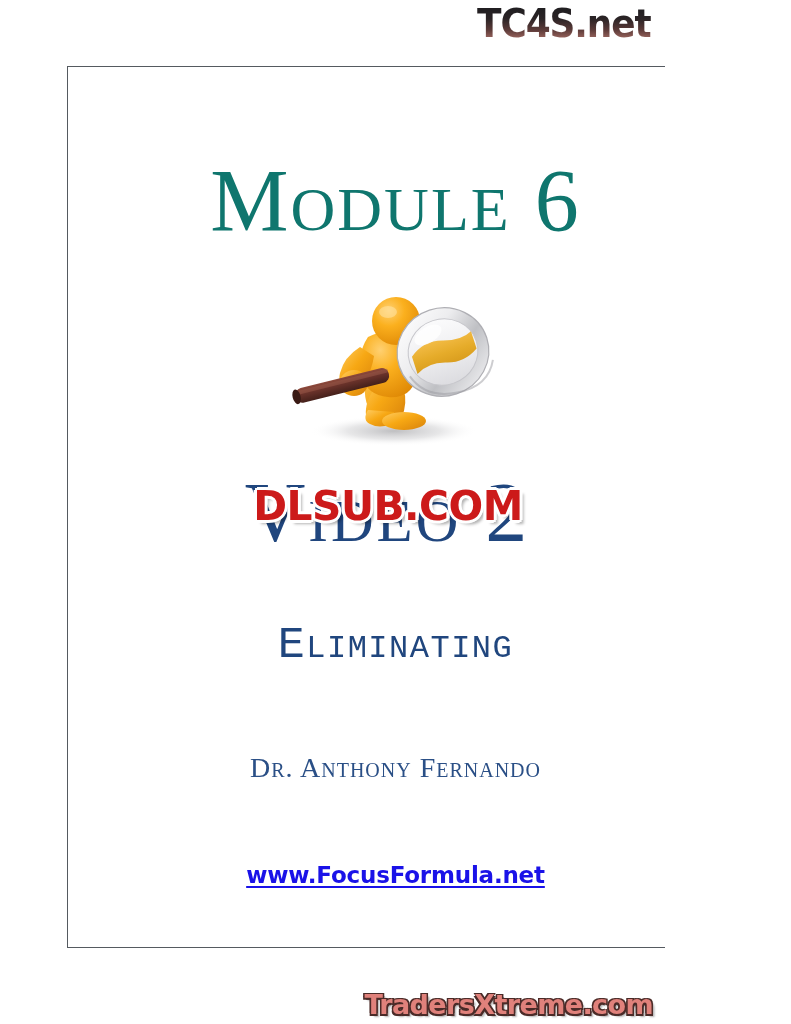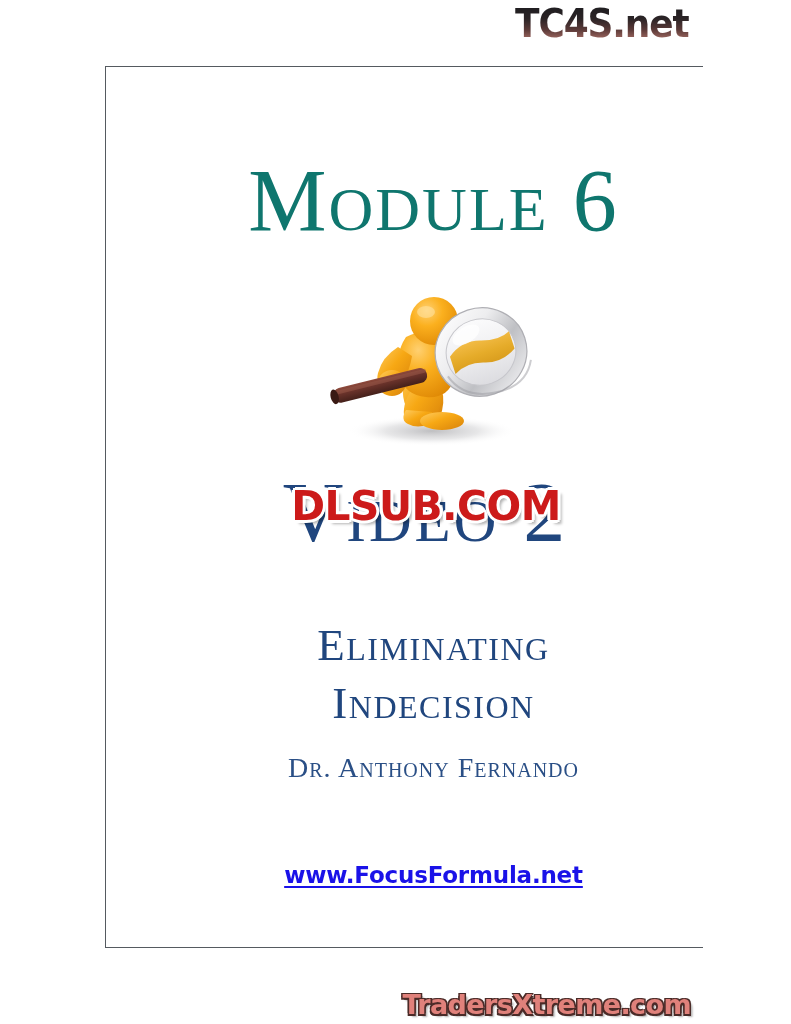--- a/index.html
+++ b/index.html
@@ -12,21 +12,20 @@
     font-family: "Liberation Serif", serif;
   }
 
   
   #page {
     position: relative;
     width: 665px;
     height: 1024px;
     background: #ffffff;
     overflow: hidden;
-    margin-left: 38px;
   }
 
   
   #tc4s-watermark {
     position: absolute;
     top: 4px;
     right: 14px;
     font-family: "DejaVu Sans", sans-serif;
     font-weight: bold;
     font-size: 39px;
@@ -133,21 +132,21 @@
     right: 0;
     top: 550px;
     text-align: center;
     font-family: "Liberation Serif", "DejaVu Serif", serif;
     font-variant: small-caps;
     font-size: 45px;
     line-height: 1.28;
     color: #20467e;
     letter-spacing: 1.5px;
   }
-  #subtitle .l { display: block; }
+  #subtitle .l { display: block; font-family: Liberation Mono, monospace; }
 
   
   #author {
     position: absolute;
     left: 0;
     right: 0;
     top: 687px;
     text-align: center;
     font-family: "Liberation Serif", "DejaVu Serif", serif;
     font-variant: small-caps;
@@ -284,21 +283,20 @@
       </svg>
     </div>
 
     <div id="video-line-wrap">
       <div id="video-line">Video 2</div>
       <div id="dlsub-watermark">DLSUB.COM</div>
     </div>
 
     <div id="subtitle">
       <span class="l">Eliminating</span>
-      <span class="l">Indecision</span>
     </div>
 
     <div id="author">Dr. Anthony Fernando</div>
 
     <div id="site-link-row">
       <span id="site-link">www.FocusFormula.net</span>
     </div>
 
   </div>
 

